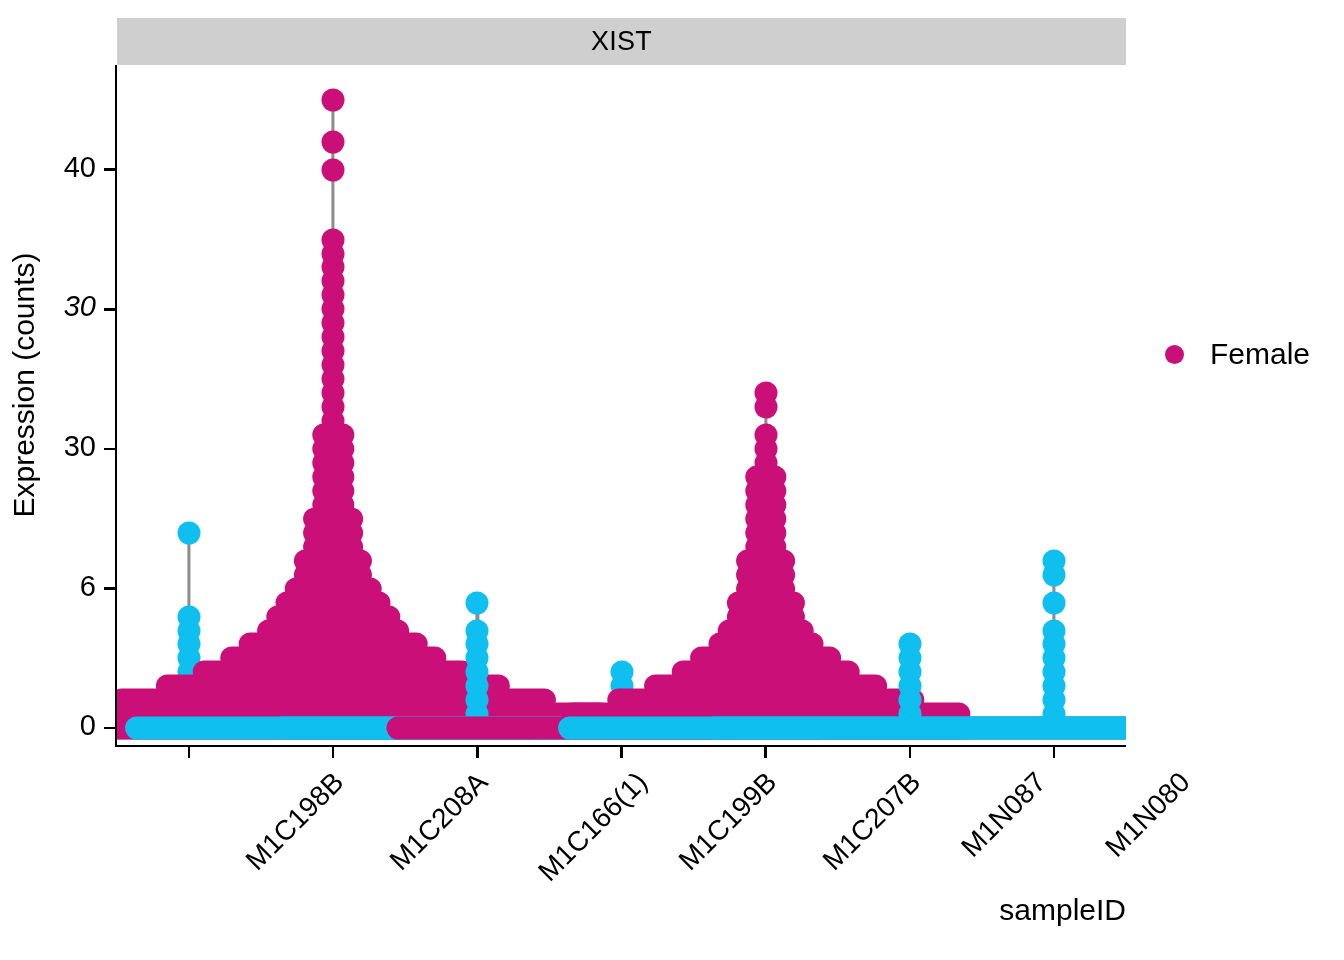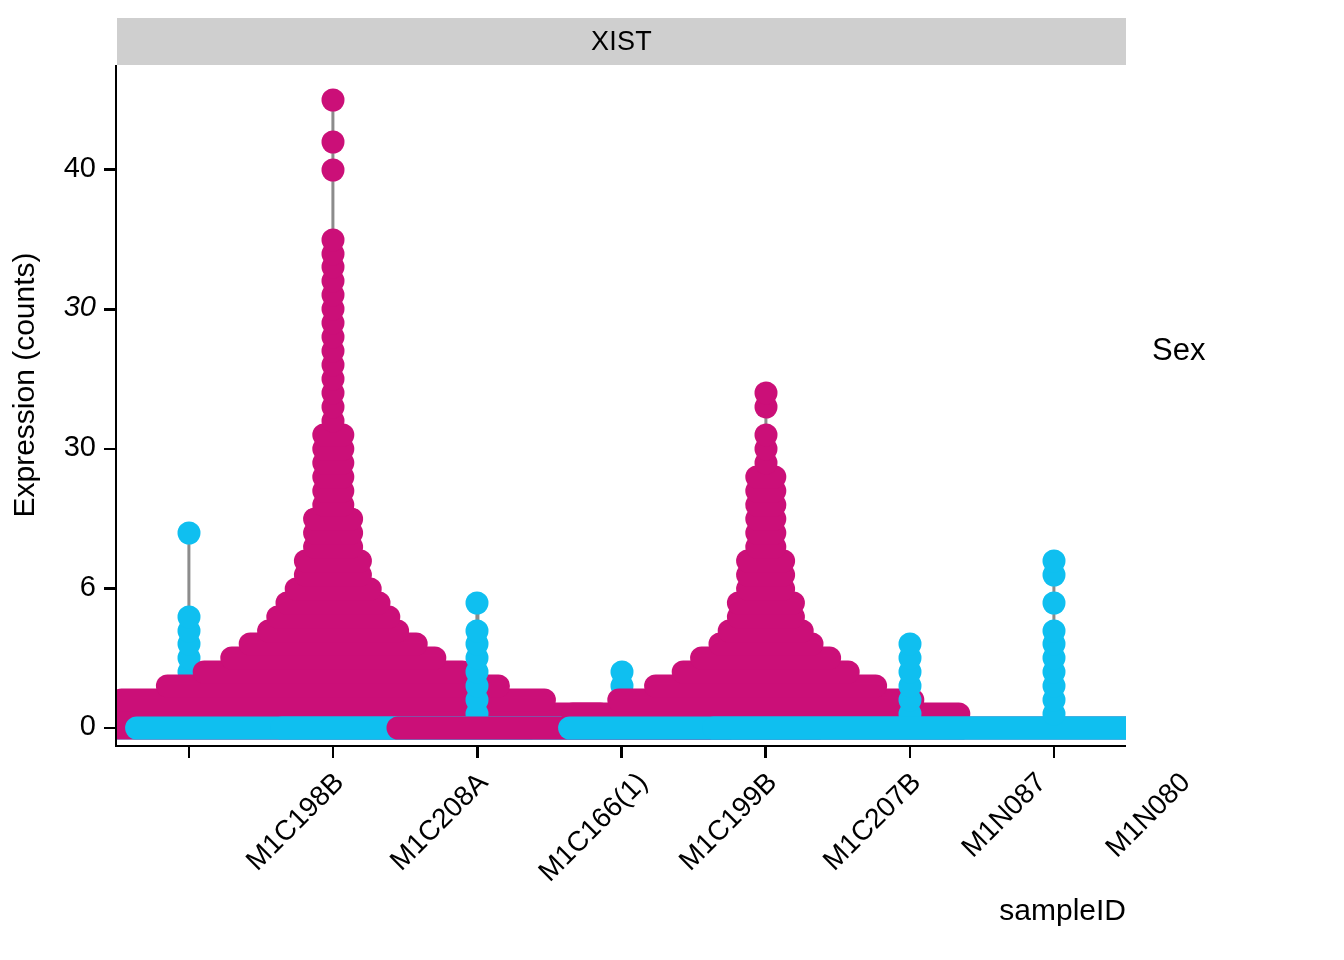--- a/index.html
+++ b/index.html
@@ -329,18 +329,23 @@
       <div class="x-tick-label" style="left: 635.5px;">M1C199B</div>
       <div class="x-tick-mark" style="left: 764.393px;"></div>
       <div class="x-tick-label" style="left: 779.643px;">M1C207B</div>
       <div class="x-tick-mark" style="left: 908.536px;"></div>
       <div class="x-tick-label" style="left: 923.786px;">M1N087</div>
       <div class="x-tick-mark" style="left: 1052.68px;"></div>
       <div class="x-tick-label" style="left: 1067.93px;">M1N080</div>
     </div>
 
   <div id="legend">
-    <div id="legend-title">Sex</div>
     <div id="legend-entries">
+        <div class="legend-row">
+          <div class="legend-key">
+            <div class="legend-dot" style="background: rgb(203, 15, 120);"></div>
+          </div>
+          <div class="legend-label">Female</div>
+        </div>
       </div>
   </div>
 
 </div>
 
 </body></html>

